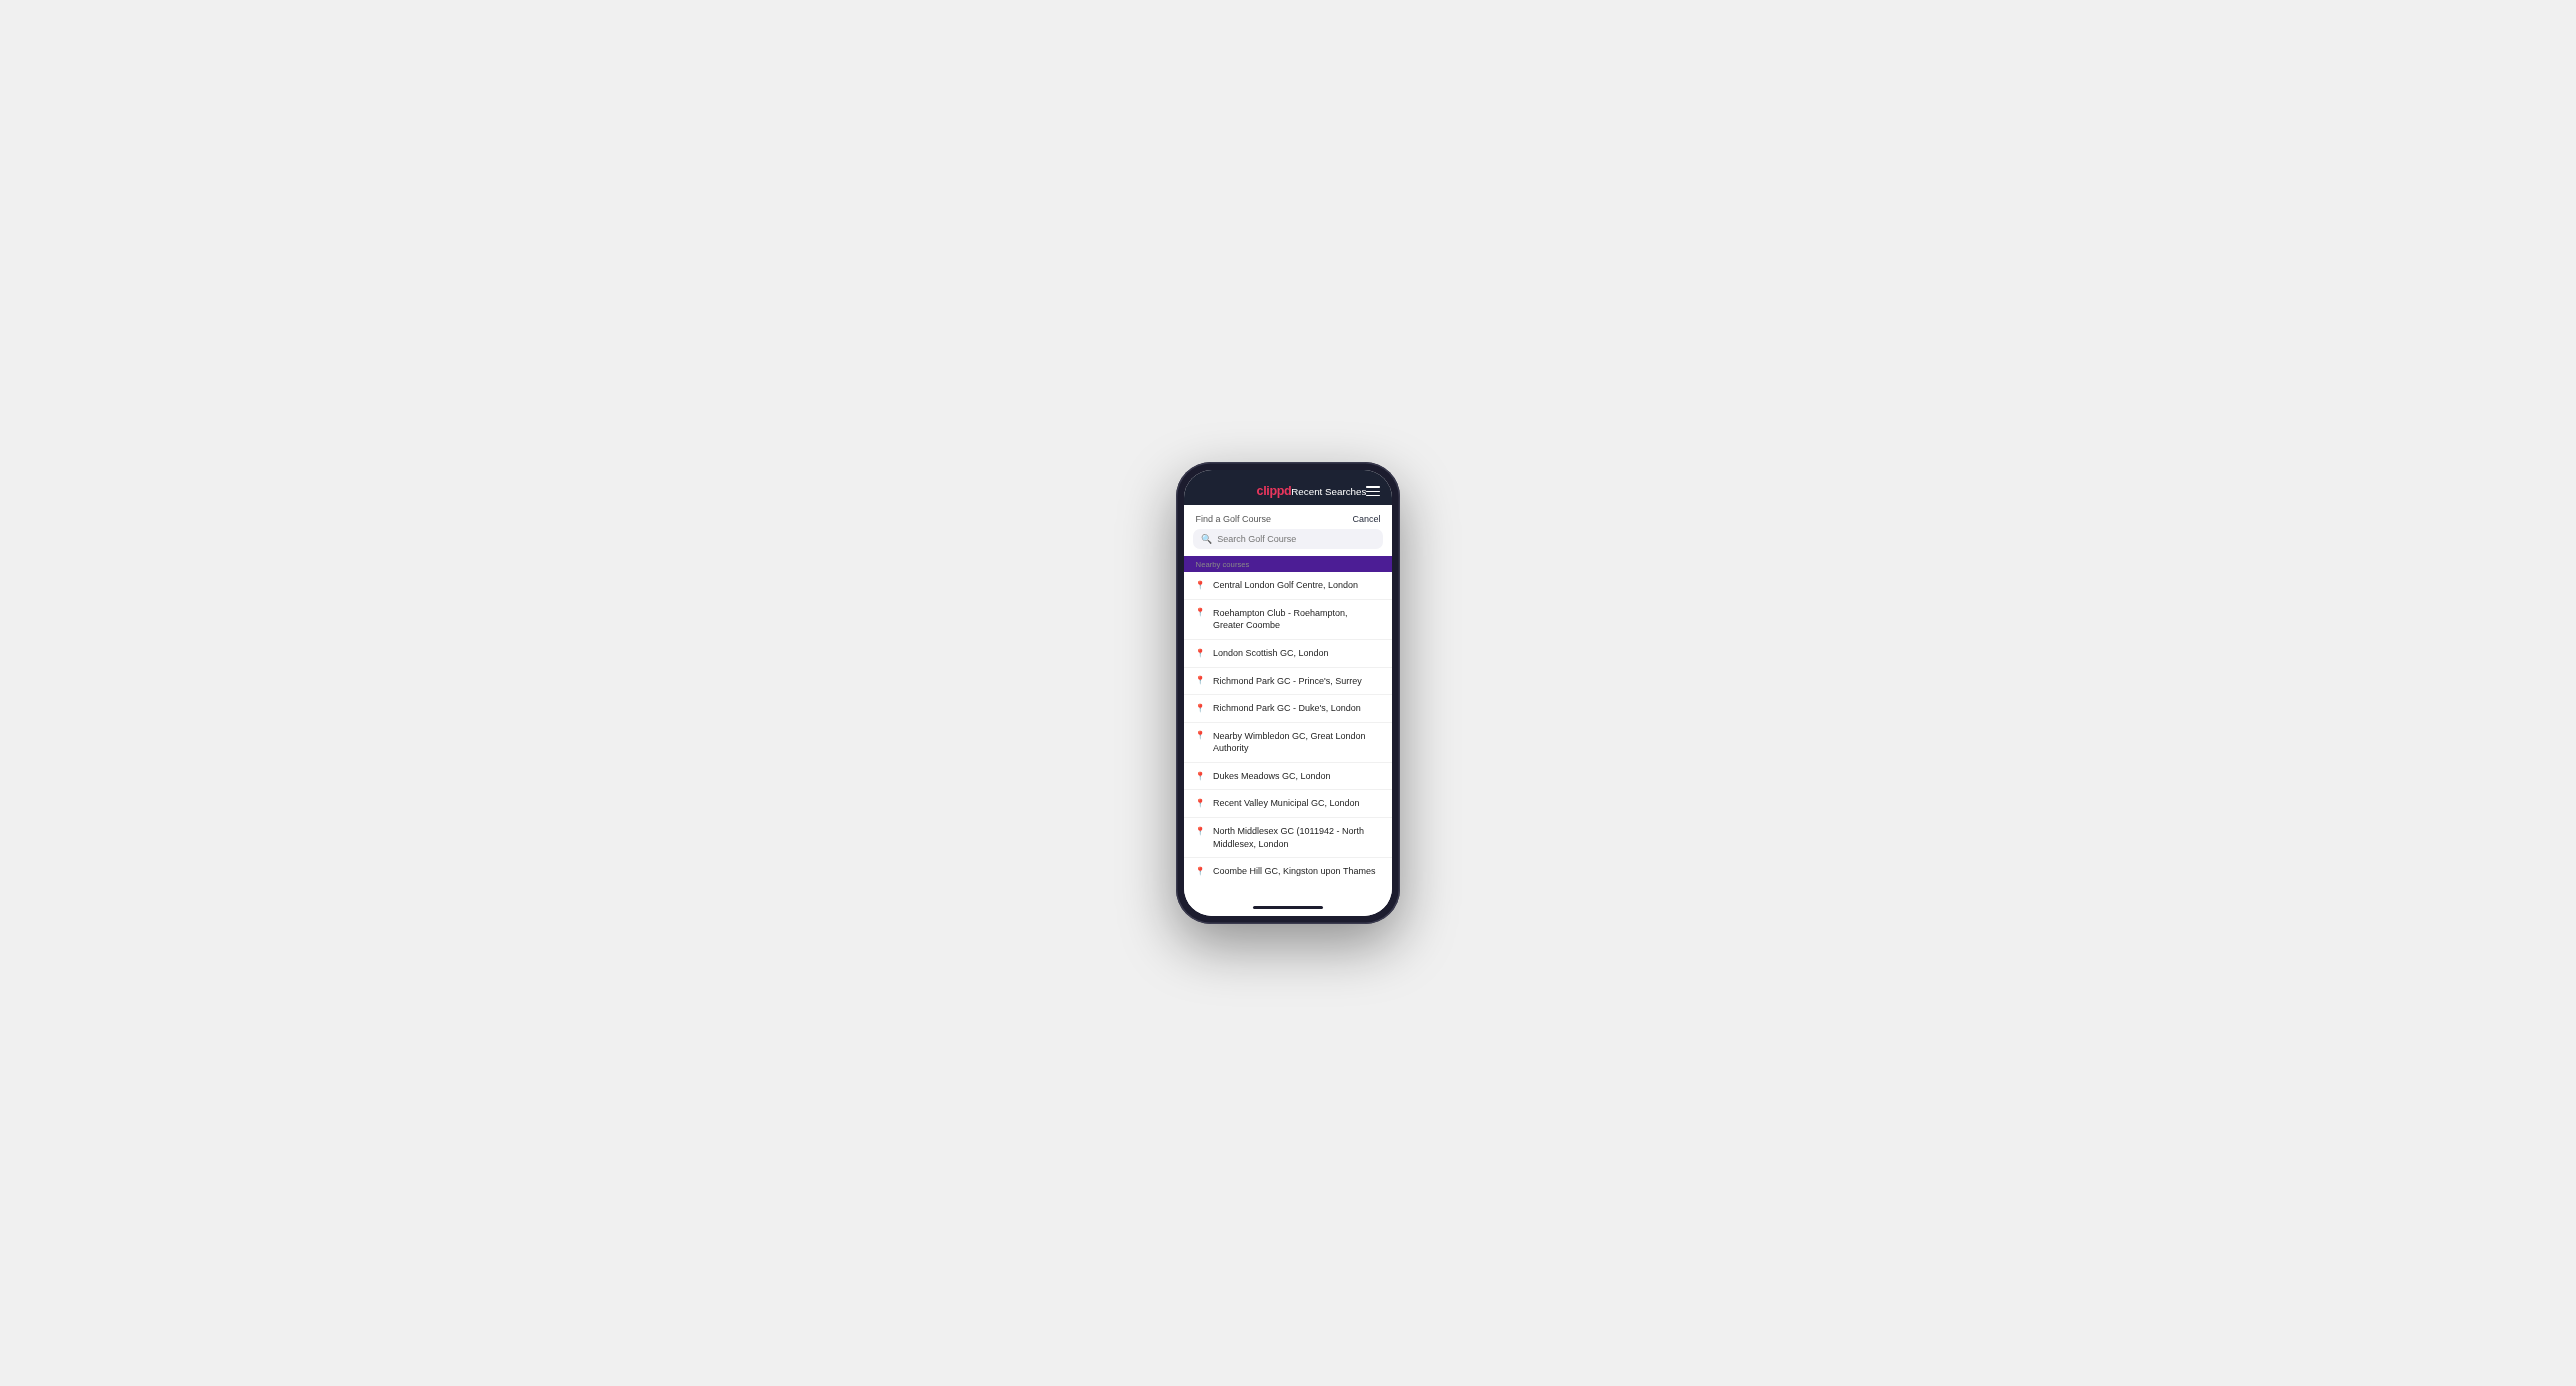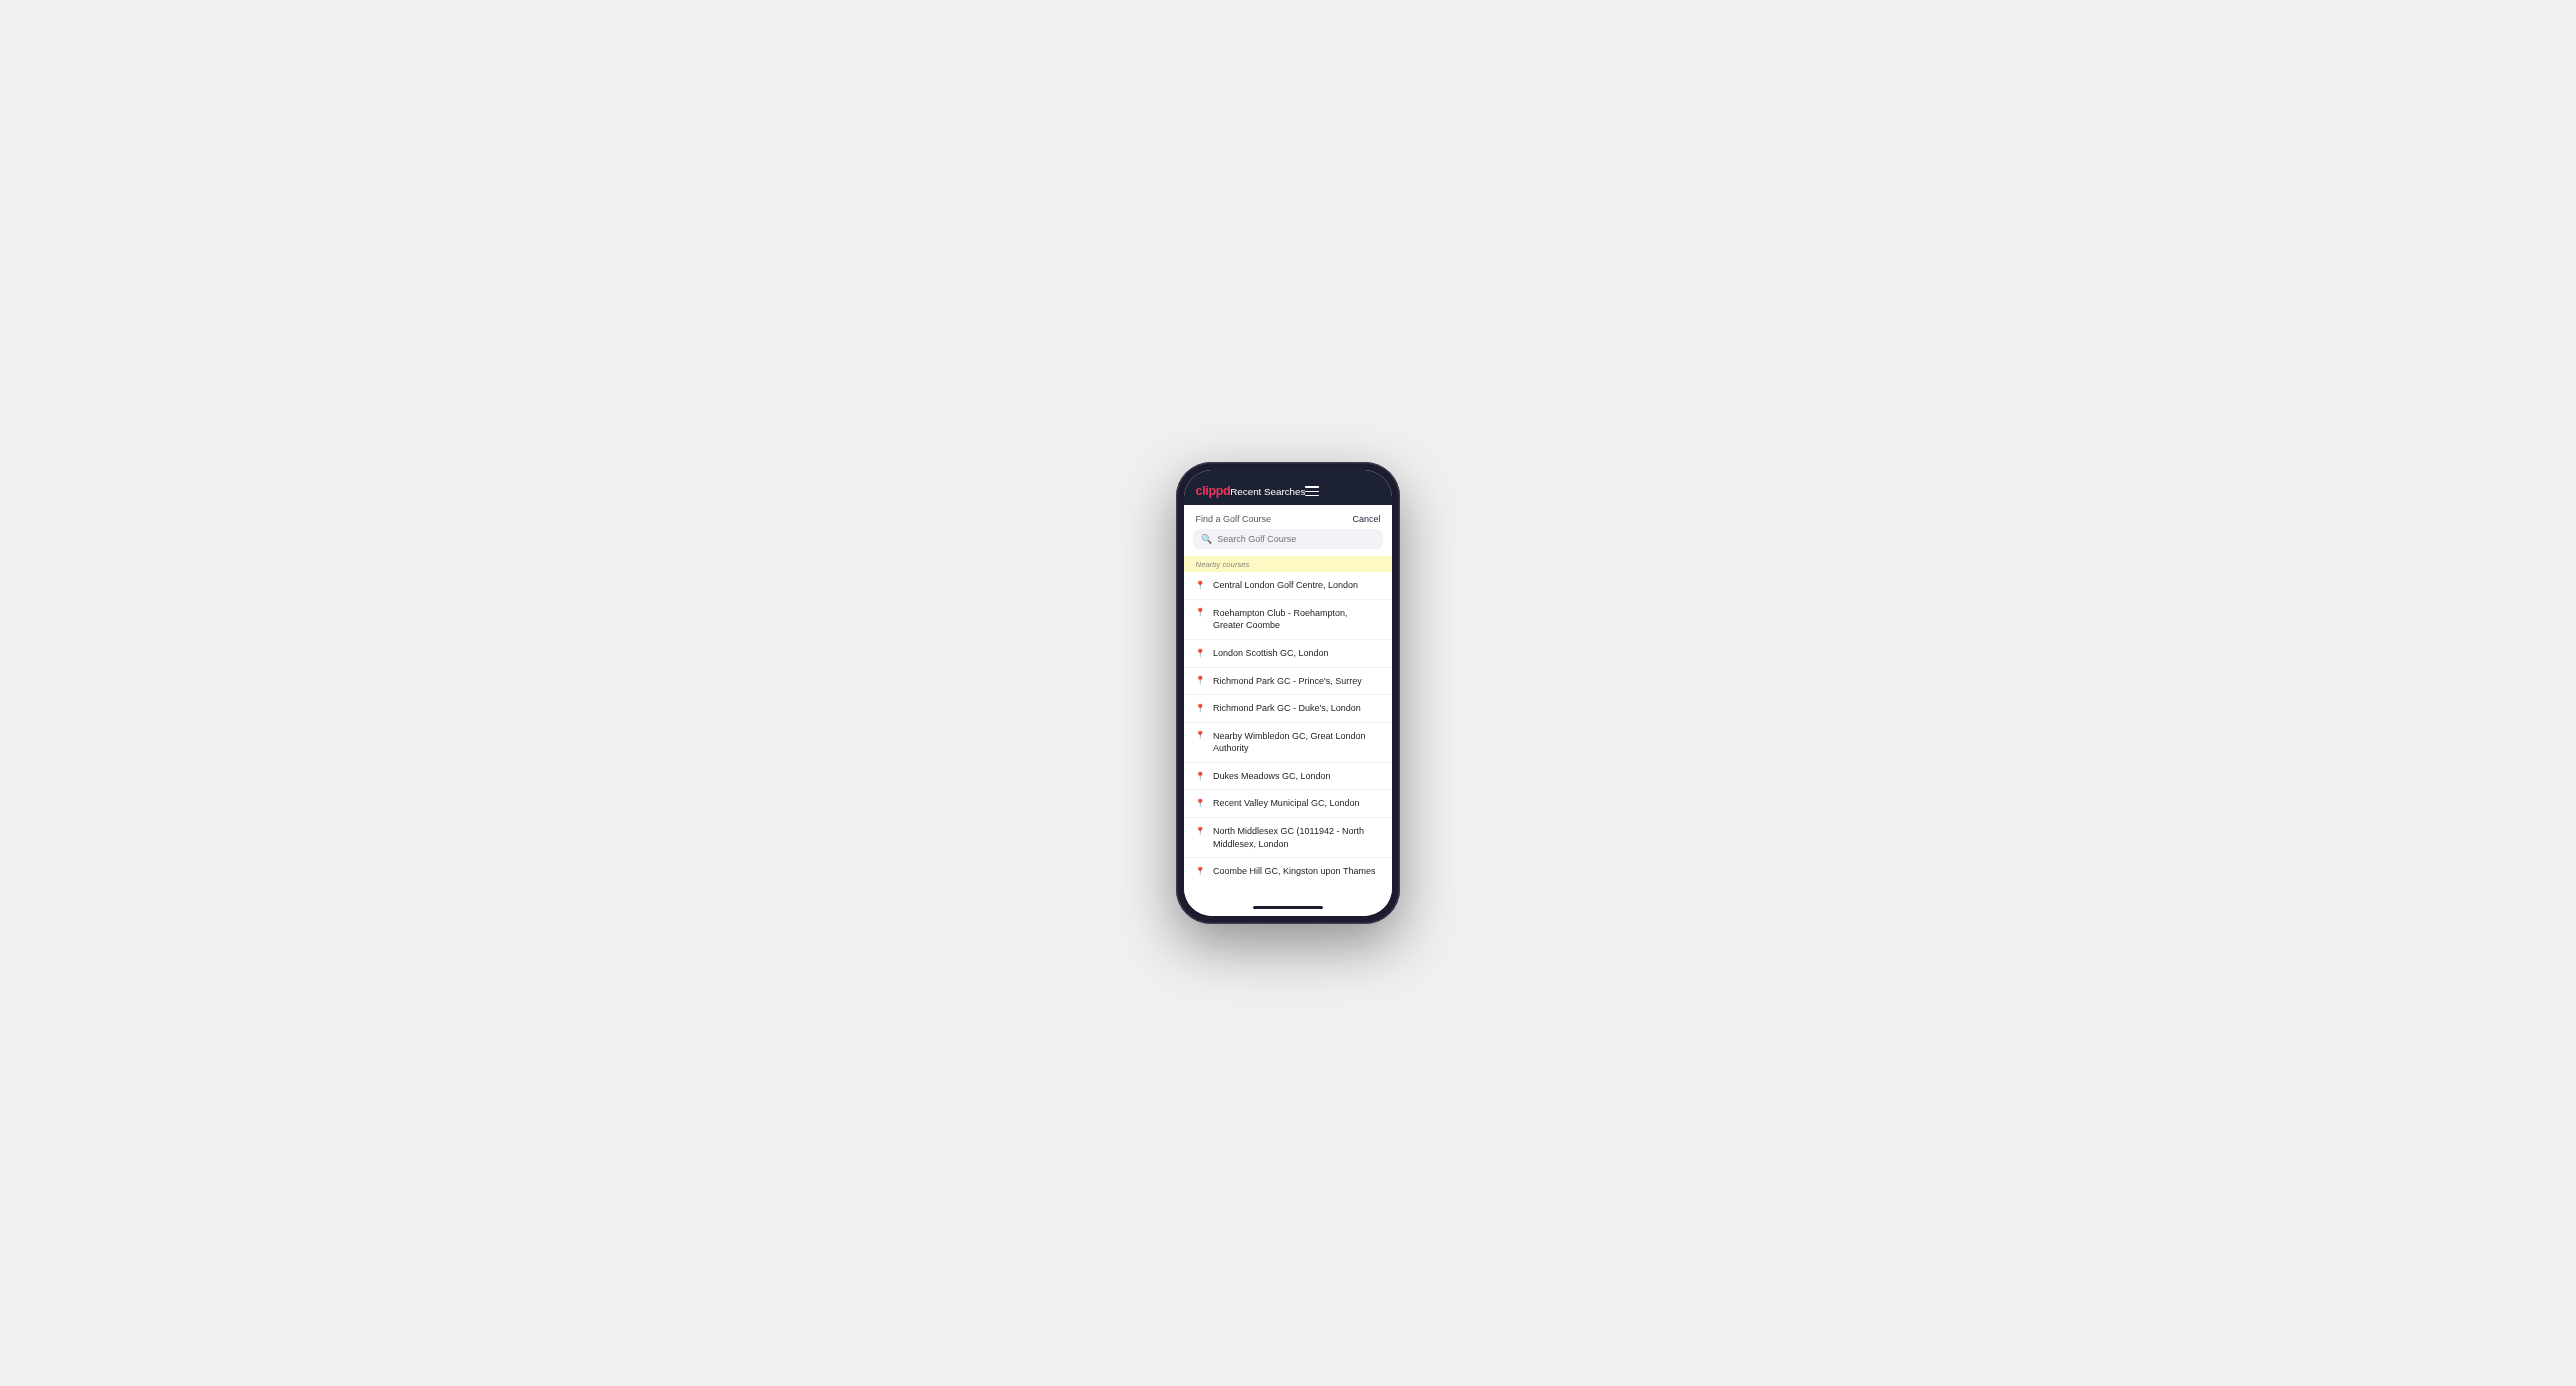--- a/index.html
+++ b/index.html
@@ -41,21 +41,21 @@
     .status-bar {
       height: 8.4px;
       background: #1c2233;
     }
 
     
     .nav-bar {
       background: #1c2233;
       display: flex;
       align-items: center;
-      justify-content: flex-start;
+      justify-content: flex-end;
       padding: 5.6px 11.2px 7px 11.2px;
     }
 
     .nav-logo {
       color: #e8365d;
       font-size: 12.6px;
       font-weight: 700;
       letter-spacing: -0.4px;
     }
 
@@ -140,22 +140,21 @@
 
     
     .nearby-section {
       background: #fff;
     }
 
     .nearby-label {
       font-size: 7.7px;
       color: #888;
       padding: 4.2px 11.2px 2.8px 11.2px;
-      background: #fef9c3;
-      font-style: italic;
+      background: #4c1d95;
     }
 
     .course-list {
       list-style: none;
     }
 
     .course-item {
       display: flex;
       align-items: flex-start;
       padding: 7px 11.2px;

